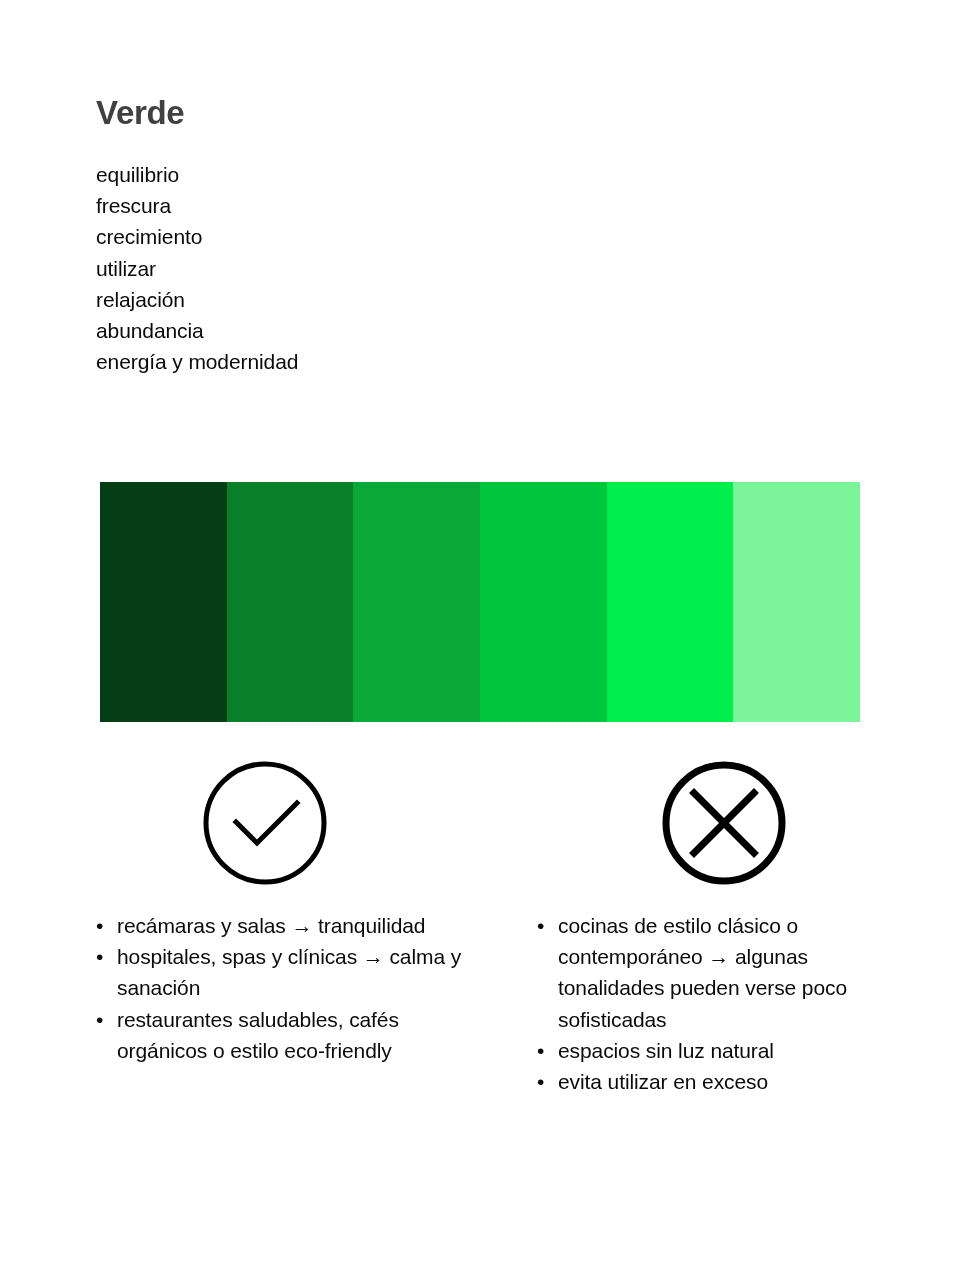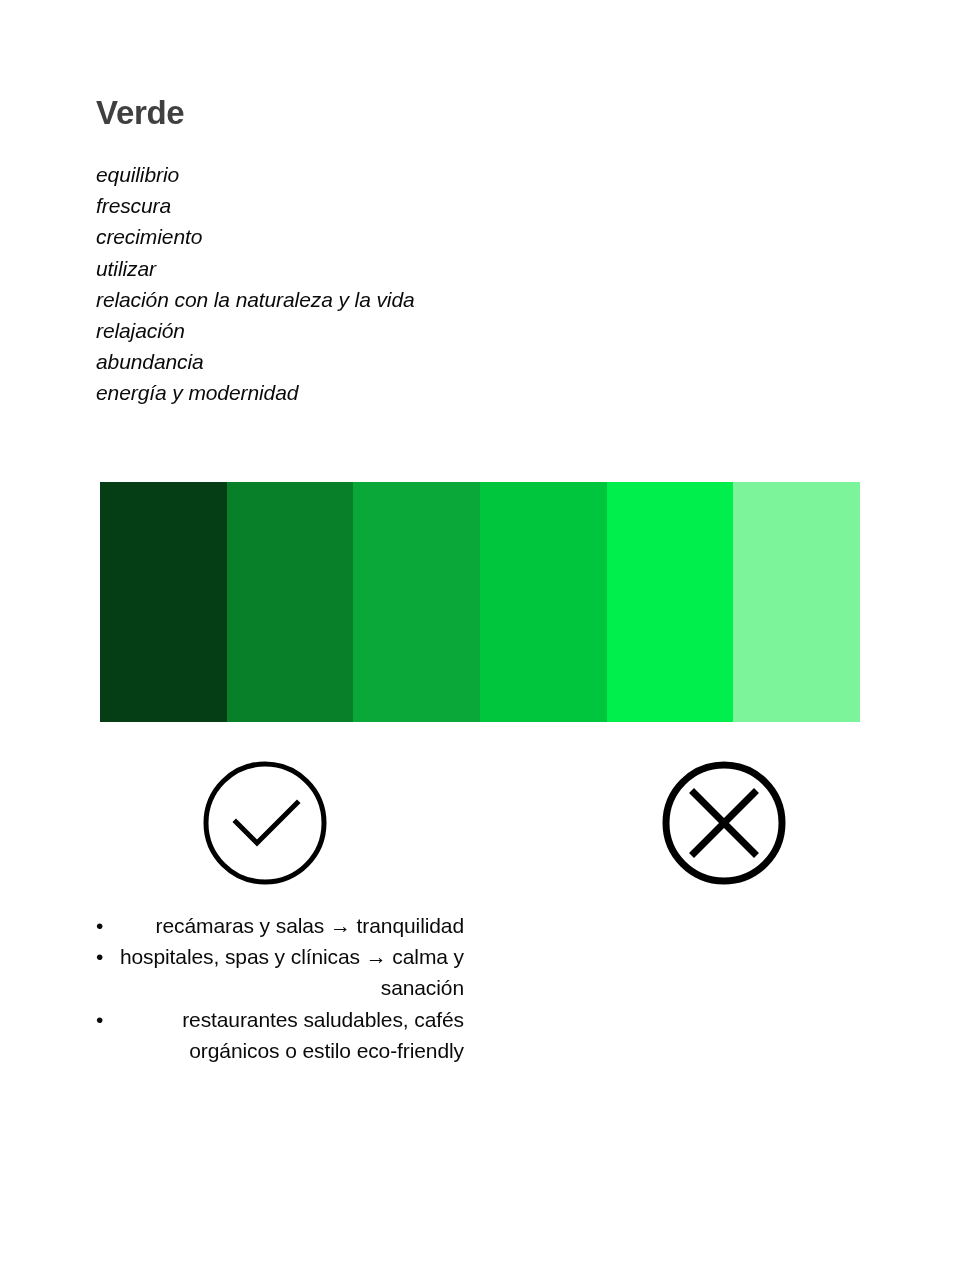--- a/index.html
+++ b/index.html
@@ -36,21 +36,21 @@
   
   .keywords {
     position: absolute;
     left: 96px;
     top: 159px;
     font-size: 21px;
     line-height: 31.2px;
     letter-spacing: -0.1px;
     color: #0a0a0a;
   }
-  .keywords div { white-space: nowrap; font-style: italic; }
+  .keywords div { white-space: nowrap; }
 
   
   .swatch-bar {
     position: absolute;
     left: 100px;
     top: 482px;
     width: 760px;
     height: 240px;
     display: flex;
   }
@@ -83,21 +83,20 @@
 
   .bullet-list {
     list-style: none;
     margin: 0;
     padding: 0;
   }
   .bullet-item {
     position: relative;
     padding-left: 21px;
     margin: 0 0 0 0;
-    text-align: right;
   }
   .bullet-item::before {
     content: "\2022";
     position: absolute;
     left: 0;
     top: 0;
     font-size: 21px;
     line-height: 31.2px;
   }
 </style>
@@ -106,21 +105,20 @@
 
 <div class="page">
 
   <div class="title">Verde</div>
 
   <div class="keywords" id="keyword-list">
       <div>equilibrio</div>
       <div>frescura</div>
       <div>crecimiento</div>
       <div>utilizar</div>
-      <div>relación con la naturaleza y la vida</div>
       <div>relajación</div>
       <div>abundancia</div>
       <div>energía y modernidad</div>
     </div>
 
   <div class="swatch-bar" id="swatch-bar">
       <div class="swatch" style="background: rgb(5, 62, 20);"></div>
       <div class="swatch" style="background: rgb(8, 128, 42);"></div>
       <div class="swatch" style="background: rgb(10, 168, 56);"></div>
       <div class="swatch" style="background: rgb(0, 198, 61);"></div>
@@ -144,14 +142,21 @@
   </div>
 
   <div class="col col-left">
     <ul class="bullet-list" id="rec-list">
         <li class="bullet-item">recámaras y salas → tranquilidad</li>
         <li class="bullet-item">hospitales, spas y clínicas → calma y sanación</li>
         <li class="bullet-item">restaurantes saludables, cafés orgánicos o estilo eco-friendly</li>
       </ul>
   </div>
 
+  <div class="col col-right">
+    <ul class="bullet-list" id="avoid-list">
+        <li class="bullet-item">cocinas de estilo clásico o contemporáneo → algunas tonalidades pueden verse poco sofisticadas</li>
+        <li class="bullet-item">espacios sin luz natural</li>
+        <li class="bullet-item">evita utilizar en exceso</li>
+      </ul>
+  </div>
 
 </div>
 
 </body></html>

